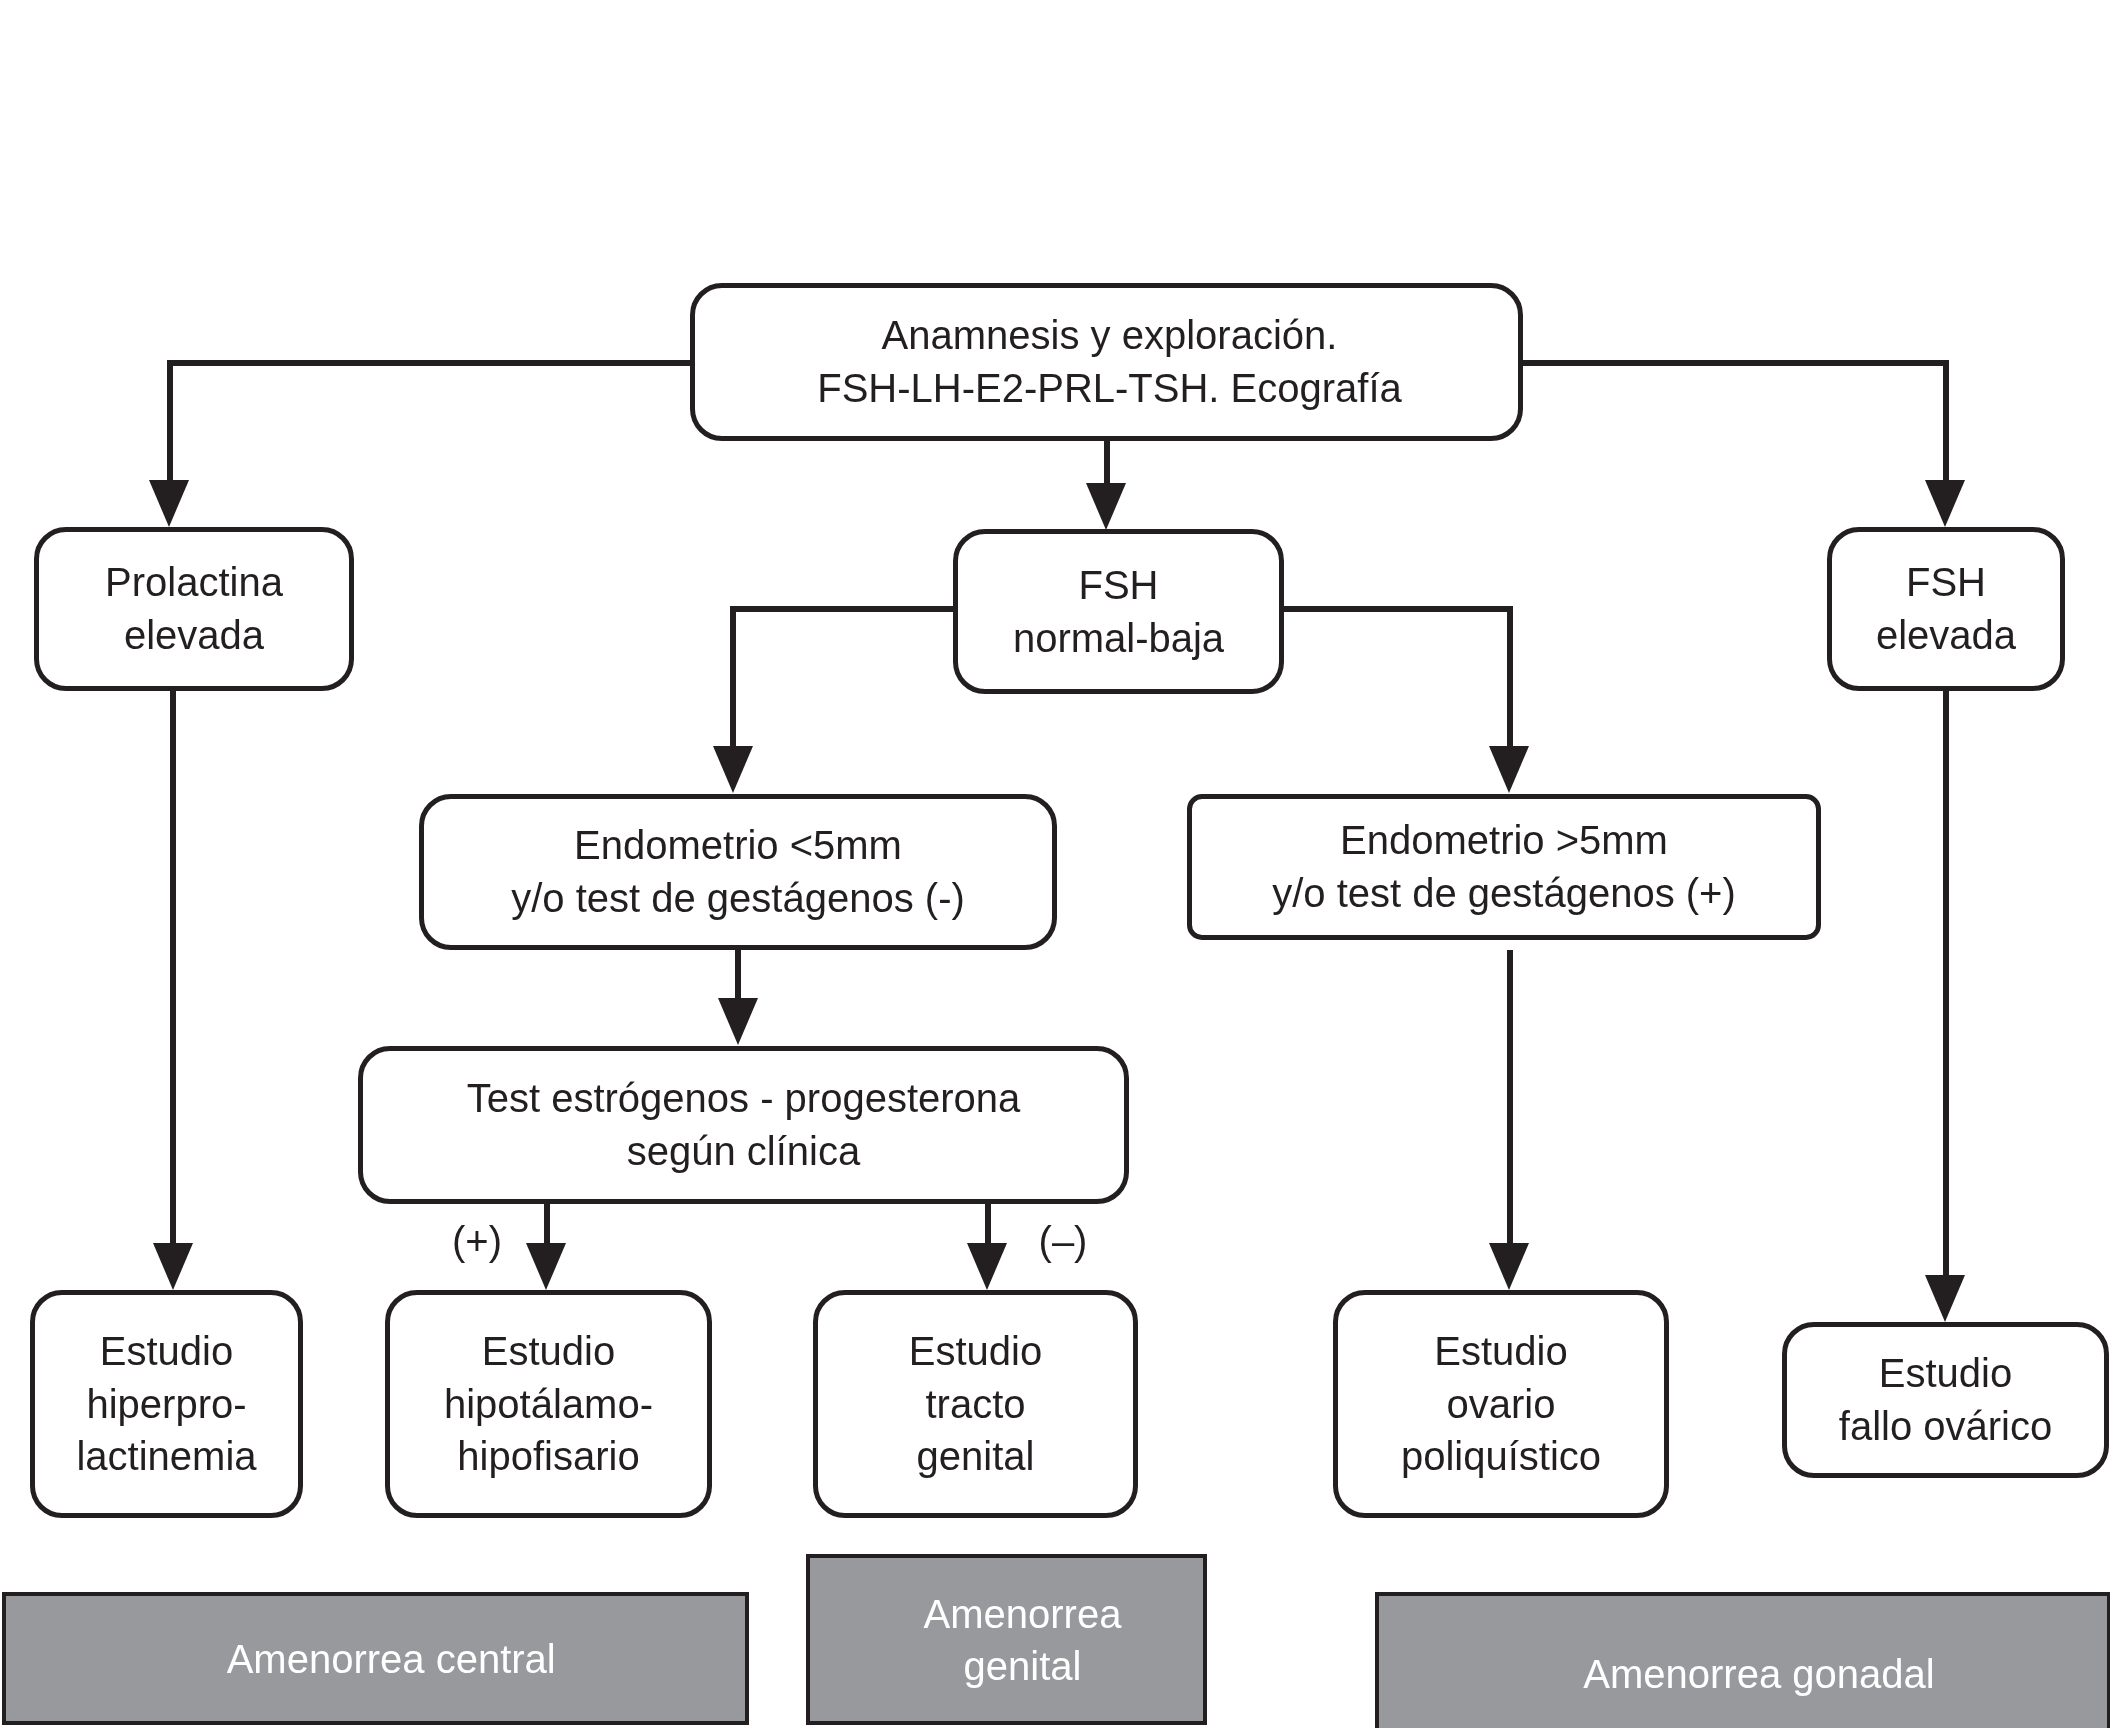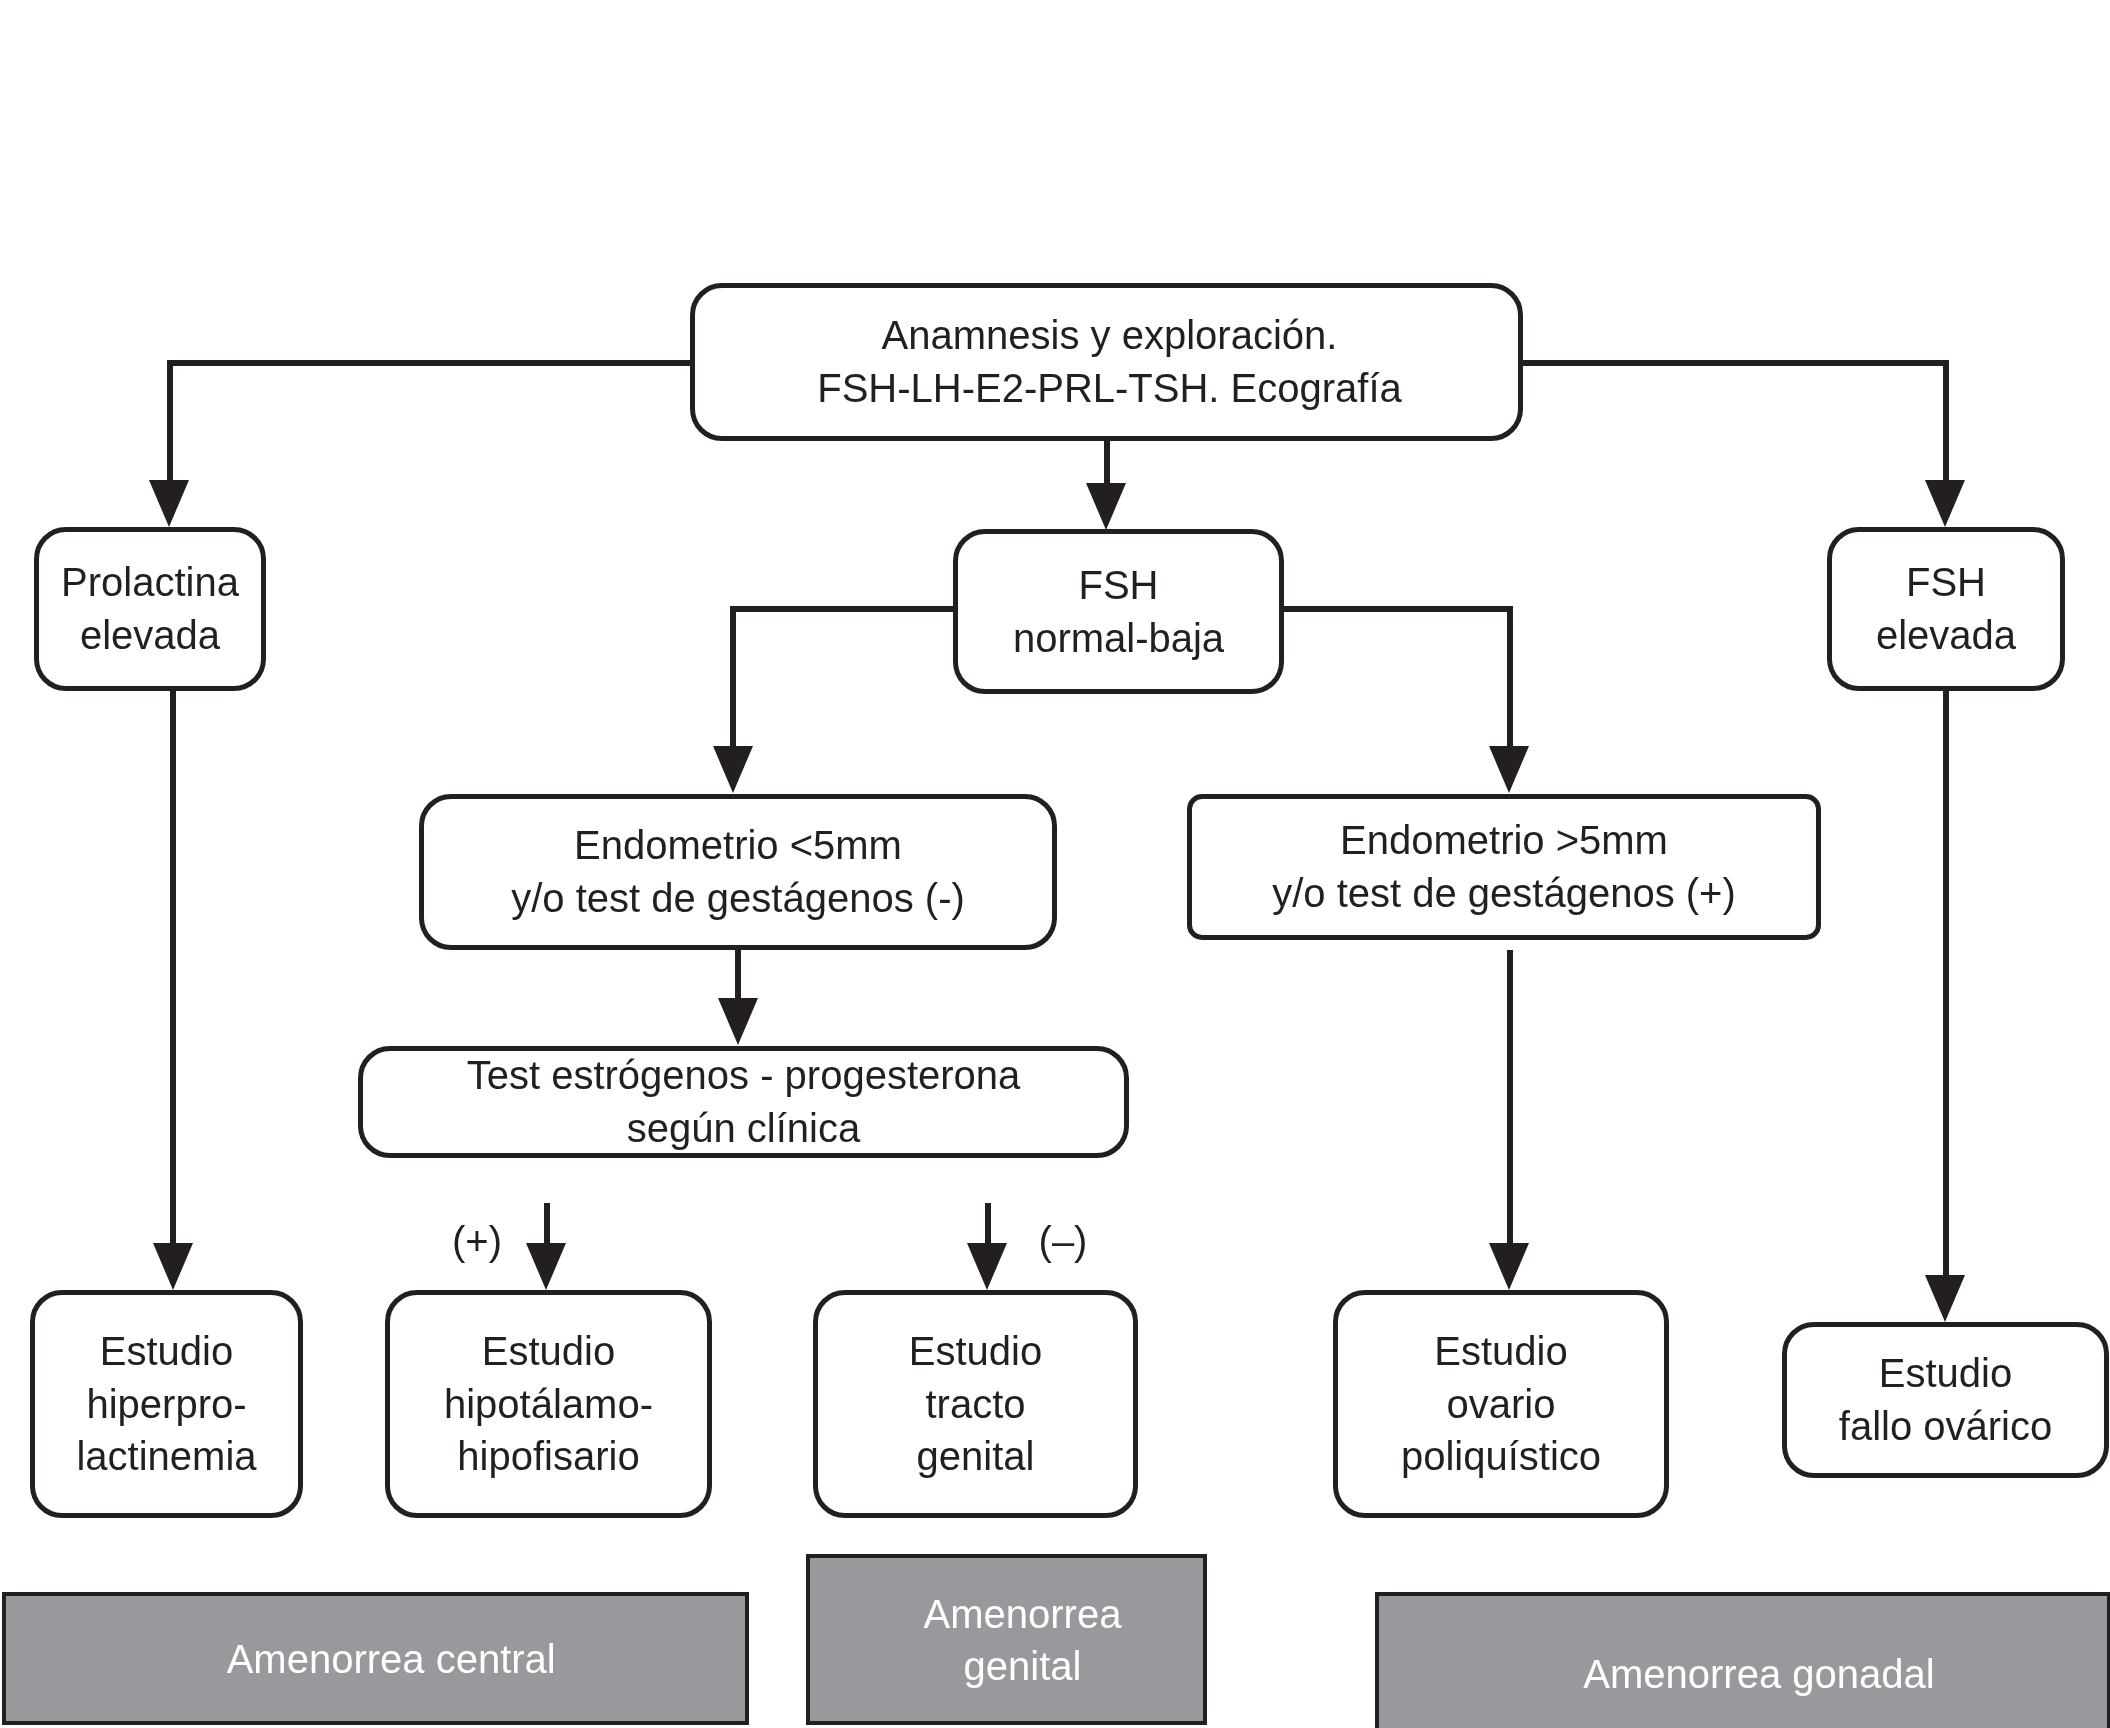--- a/index.html
+++ b/index.html
@@ -112,21 +112,21 @@
   <div class="arrow-down" style="left:1489px;top:1243px;"></div>
 
   <div class="v-line" style="left:1943px;top:690px;height:590px;"></div>
   <div class="arrow-down" style="left:1925px;top:1275px;"></div>
 
   <div class="node" style="left:690px;top:283px;width:833px;height:158px;padding-left:6px;">
     <span class="node-text">Anamnesis y exploración.
 FSH-LH-E2-PRL-TSH. Ecografía</span>
   </div>
 
-  <div class="node" style="left:34px;top:527px;width:232px;height:164px;">
+  <div class="node" style="left:34px;top:527px;width:320px;height:164px;">
     <span class="node-text">Prolactina
 elevada</span>
   </div>
 
   <div class="node" style="left:953px;top:529px;width:331px;height:165px;">
     <span class="node-text">FSH
 normal-baja</span>
   </div>
 
   <div class="node" style="left:1827px;top:527px;width:238px;height:164px;">
@@ -137,21 +137,21 @@
   <div class="node" style="left:419px;top:794px;width:638px;height:156px;">
     <span class="node-text">Endometrio &lt;5mm
 y/o test de gestágenos (-)</span>
   </div>
 
   <div class="node" style="left:1187px;top:794px;width:634px;height:146px;border-radius:15px;">
     <span class="node-text">Endometrio &gt;5mm
 y/o test de gestágenos (+)</span>
   </div>
 
-  <div class="node" style="left:358px;top:1046px;width:771px;height:112px;">
+  <div class="node" style="left:358px;top:1046px;width:771px;height:158px;">
     <span class="node-text">Test estrógenos - progesterona
 según clínica</span>
   </div>
 
   <div class="node" style="left:30px;top:1290px;width:273px;height:228px;">
     <span class="node-text">Estudio
 hiperpro-
 lactinemia</span>
   </div>
 

